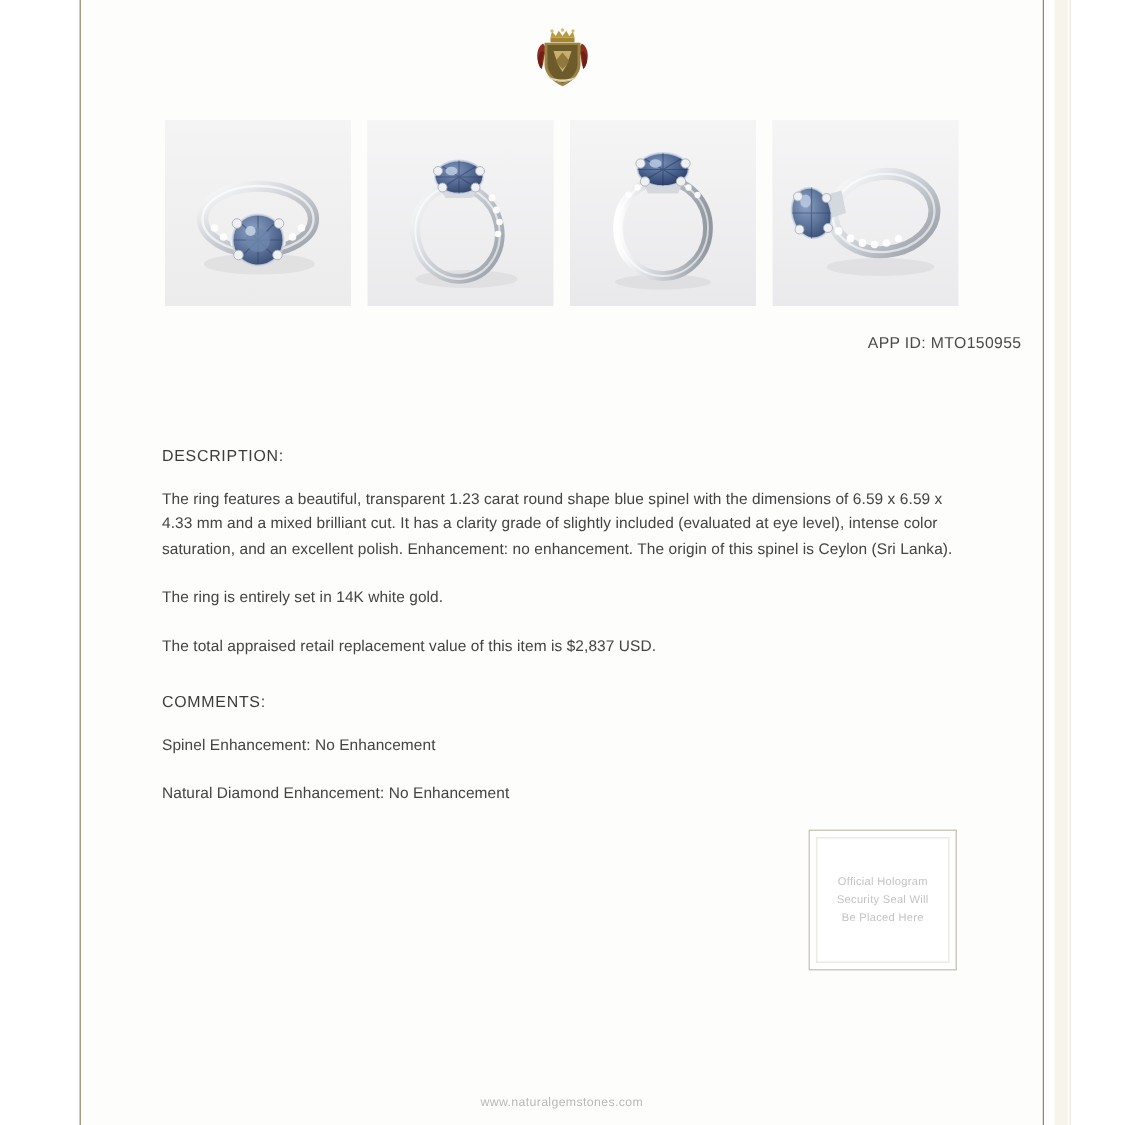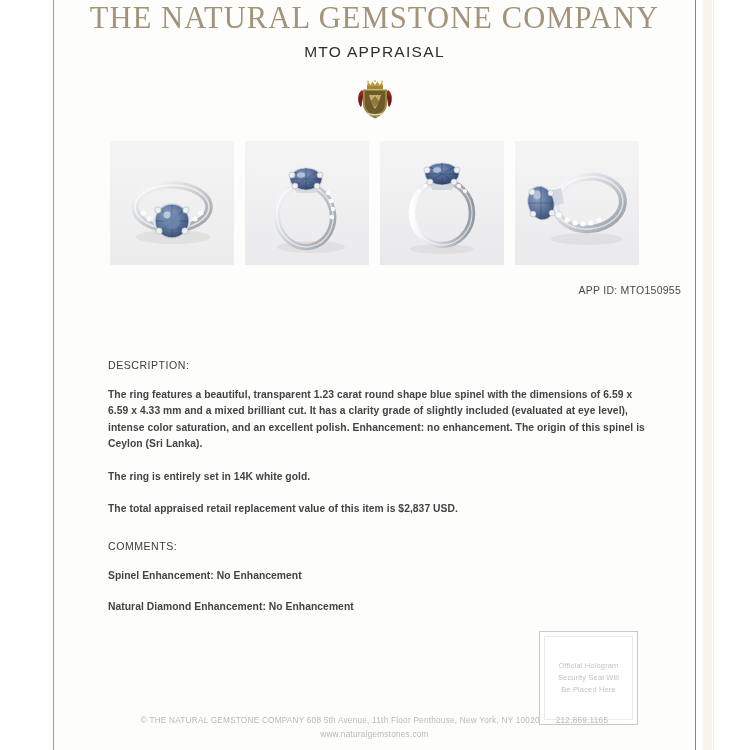--- a/index.html
+++ b/index.html
@@ -134,21 +134,20 @@
     color: #3c3c3c;
     letter-spacing: 0.5px;
     margin-bottom: 16px;
   }
   .para {
     font-size: 10.3px;
     line-height: 1.60;
     color: #434343;
     margin: 0 0 16px 0;
     letter-spacing: 0.06px;
-    font-weight: bold;
   }
   .para:last-child { margin-bottom: 0; }
 
   .comments-block { margin-top: 22px; }
   .comments-block .para { margin-bottom: 15px; }
 
   
   .seal-row {
     margin-top: 12px;
     padding-right: 57px;
@@ -202,24 +201,20 @@
 
 <div class="page">
 
   <div class="rule-left"></div>
   <div class="rule-right"></div>
   <div class="band-right"></div>
   <div class="band-right-edge"></div>
 
   <div class="content">
 
-    <div class="masthead">
-      <div class="brand-title">THE NATURAL GEMSTONE COMPANY</div>
-      <div class="doc-subtitle">MTO APPRAISAL</div>
-    </div>
 
     <div class="crest-wrap">
       <svg class="crest" viewBox="0 0 38 42">
 
         <path d="M6 12 C1 15 1 24 5 29 C7 25 6 19 9 16 Z" fill="#8d2d24"></path>
         <path d="M5 17 C2 20 2 26 5 29 C6 25 5 20 7 18 Z" fill="#6d1f18"></path>
 
         <path d="M32 12 C37 15 37 24 33 29 C31 25 32 19 29 16 Z" fill="#8d2d24"></path>
         <path d="M33 17 C36 20 36 26 33 29 C32 25 33 20 31 18 Z" fill="#6d1f18"></path>
 
@@ -453,20 +448,17 @@
       <div class="seal-box">
         <div class="seal-inner">
           <div class="seal-line">Official Hologram</div>
           <div class="seal-line">Security Seal Will</div>
           <div class="seal-line">Be Placed Here</div>
         </div>
       </div>
     </div>
 
     <div class="footer">
-      <div class="footer-line">
-        <span>© THE NATURAL GEMSTONE COMPANY  608 5th Avenue, 11th Floor Penthouse, New York, NY  10020</span><span class="footer-phone">212.869.1165</span>
-      </div>
       <div class="footer-line">www.naturalgemstones.com</div>
     </div>
 
   </div>
 </div>
 
 </body></html>

